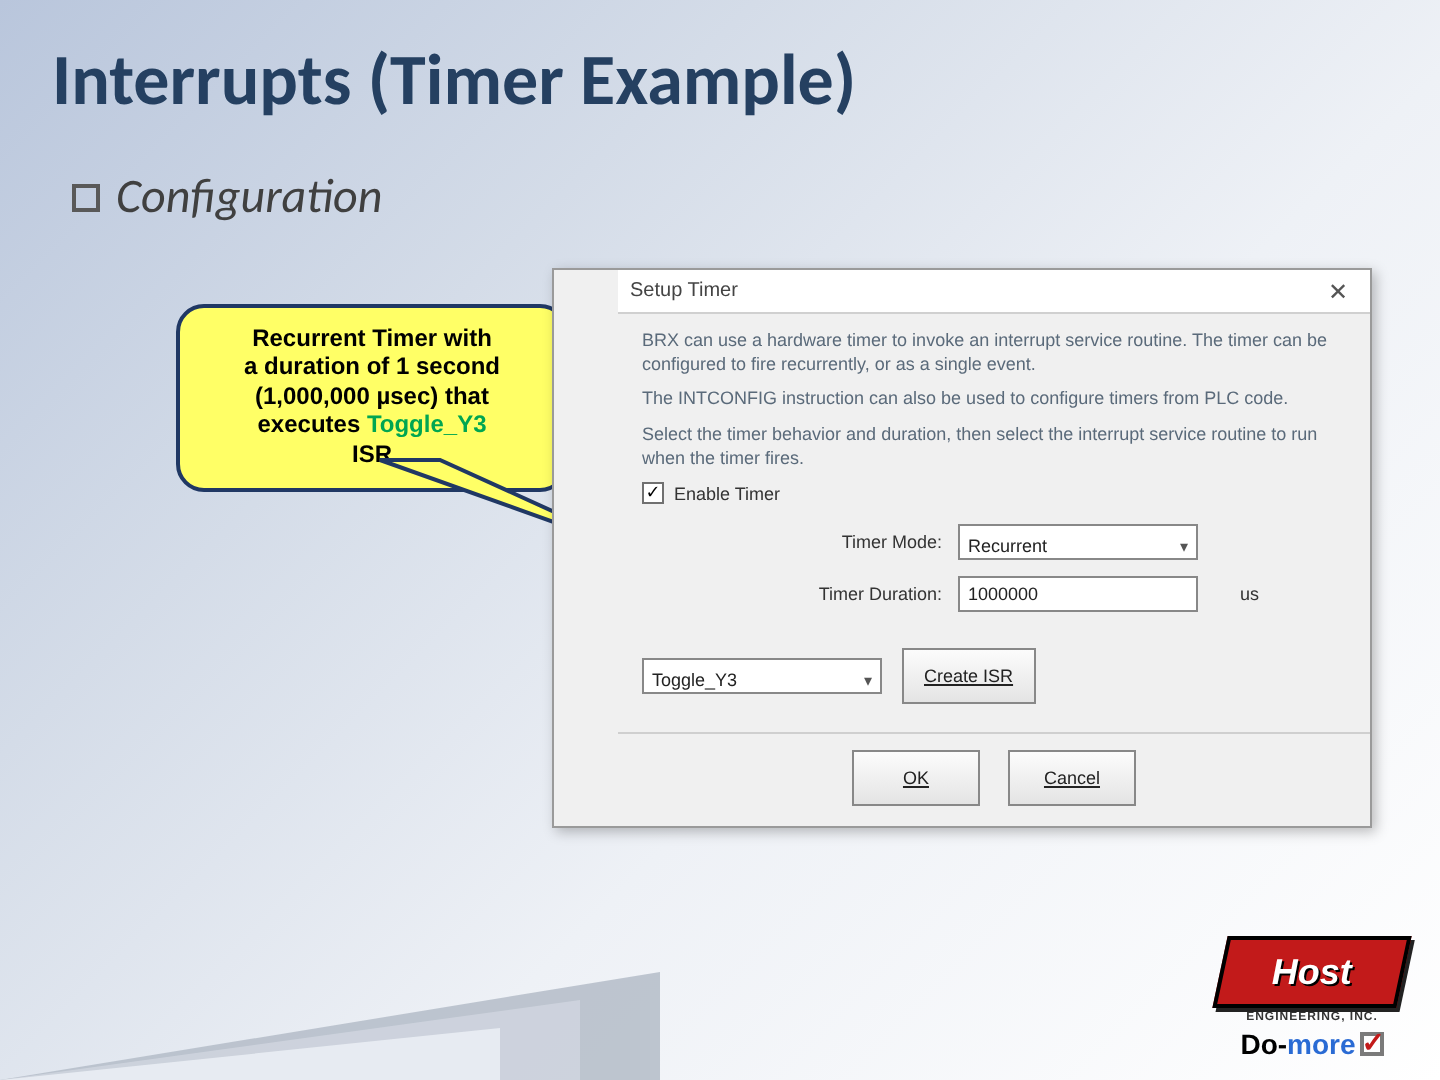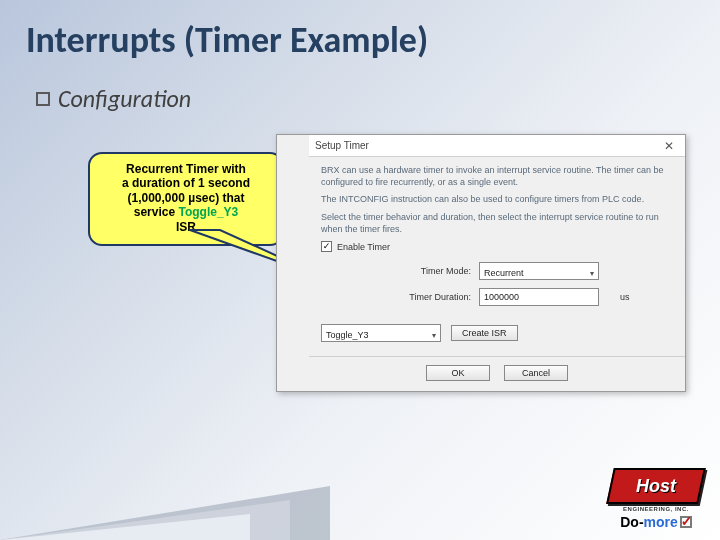--- a/index.html
+++ b/index.html
@@ -105,26 +105,26 @@
   }
   .txt, .sel {
     height: 18px; border: 1px solid #888; background: #fff;
     font-size: 9px; padding: 1px 4px; color: #222;
   }
   .sel { width: 120px; display: flex; align-items: flex-end; justify-content: space-between; }
   .sel .chev { font-size: 8px; color: #555; }
   .txt { width: 120px; }
   .unit { margin-left: 21px; font-size: 9px; color: #333; }
   .btn {
-    height: 16px; min-width: 64px;
+    height: 28px; min-width: 64px;
     border: 1px solid #888;
     background: linear-gradient(#fcfcfc,#e4e4e4);
     font-size: 9px; color: #222;
     display: inline-flex; align-items: center; justify-content: center;
-    padding: 0 10px; cursor: pointer;
+    padding: 0 10px; cursor: pointer; text-decoration: underline;
   }
   .create-isr { margin-left: 10px; }
   .dlg-footer {
     border-top: 1px solid #cfcfcf;
     padding: 8px 0 10px 0;
     display: flex; justify-content: center; gap: 14px;
   }
   
   .tri-stack {
     position: absolute;
@@ -187,21 +187,21 @@
 <div class="bullet-row">
   <span class="bullet-sq"></span>
   <span class="bullet-text">Configuration</span>
 </div>
 
 <div class="callout">
   <div>Recurrent Timer with</div>
   <div>a duration of 1 second</div>
   <div>(1,000,000 µsec) that</div>
   <div>
-    <span>service </span><span class="green">Toggle_Y3</span>
+    <span>executes </span><span class="green">Toggle_Y3</span>
   </div>
   <div>ISR</div>
 </div>
 <div class="callout-tail">
   <svg width="200" height="80">
     <polygon points="40,0 70,0 180,50" fill="#ffff66" stroke="#203864" stroke-width="2"></polygon>
   </svg>
 </div>
 
 <div class="dialog">

